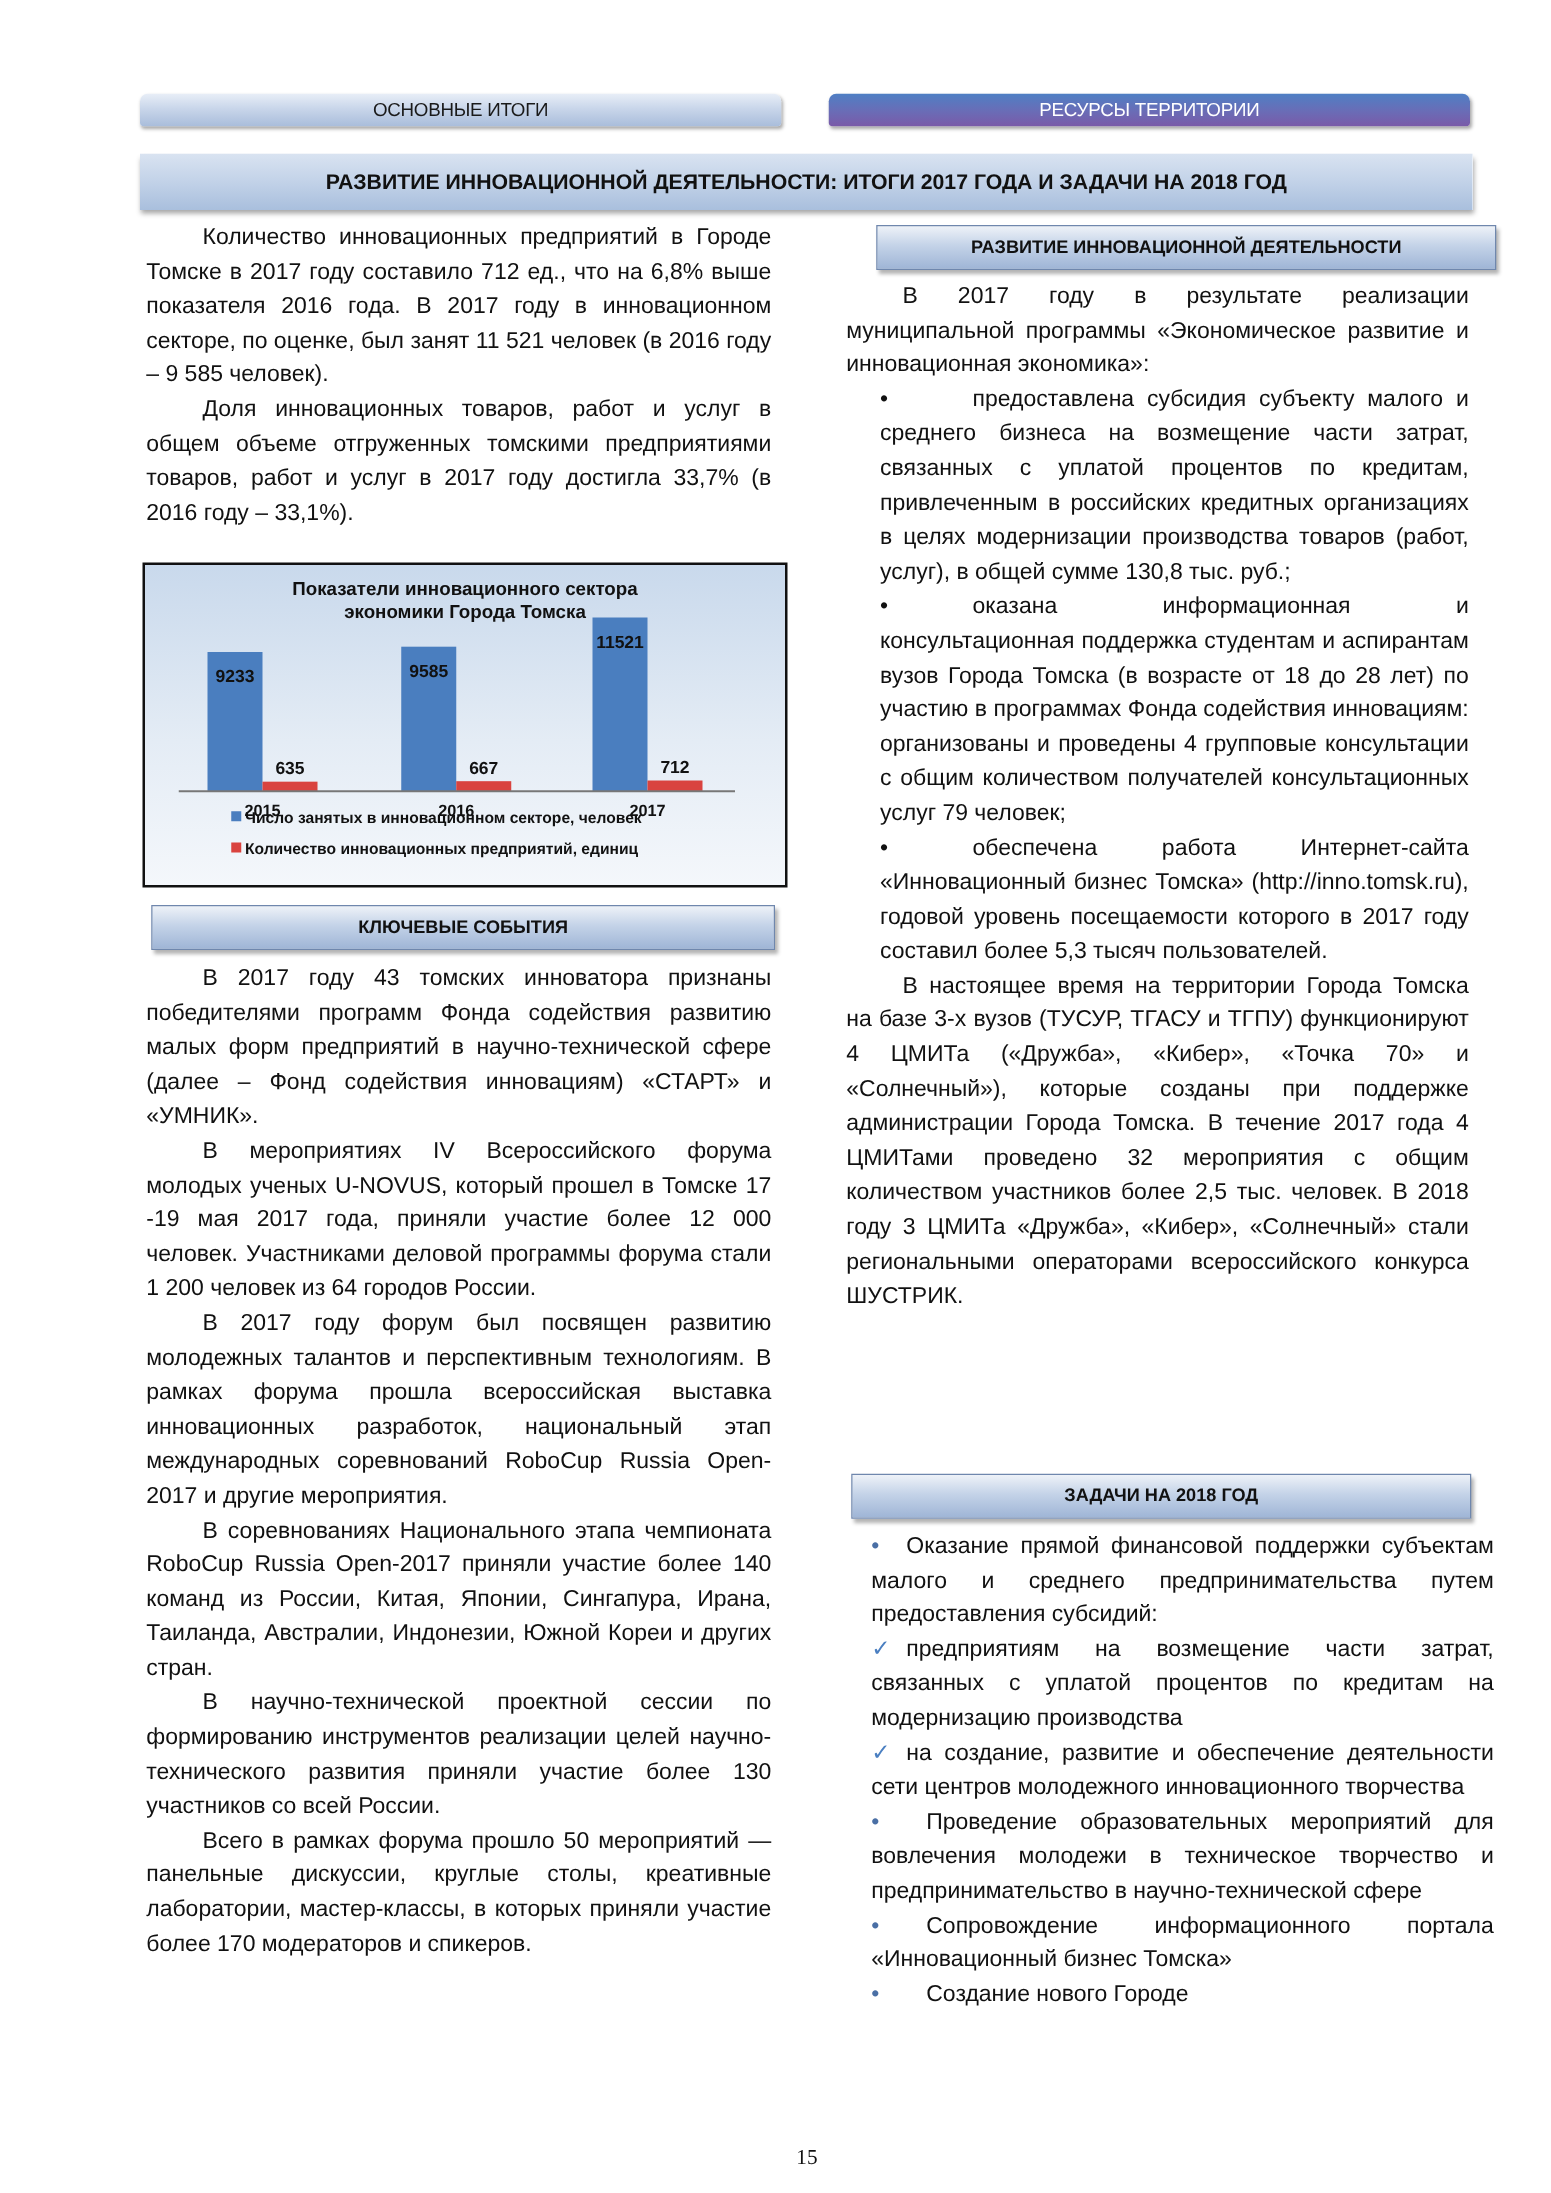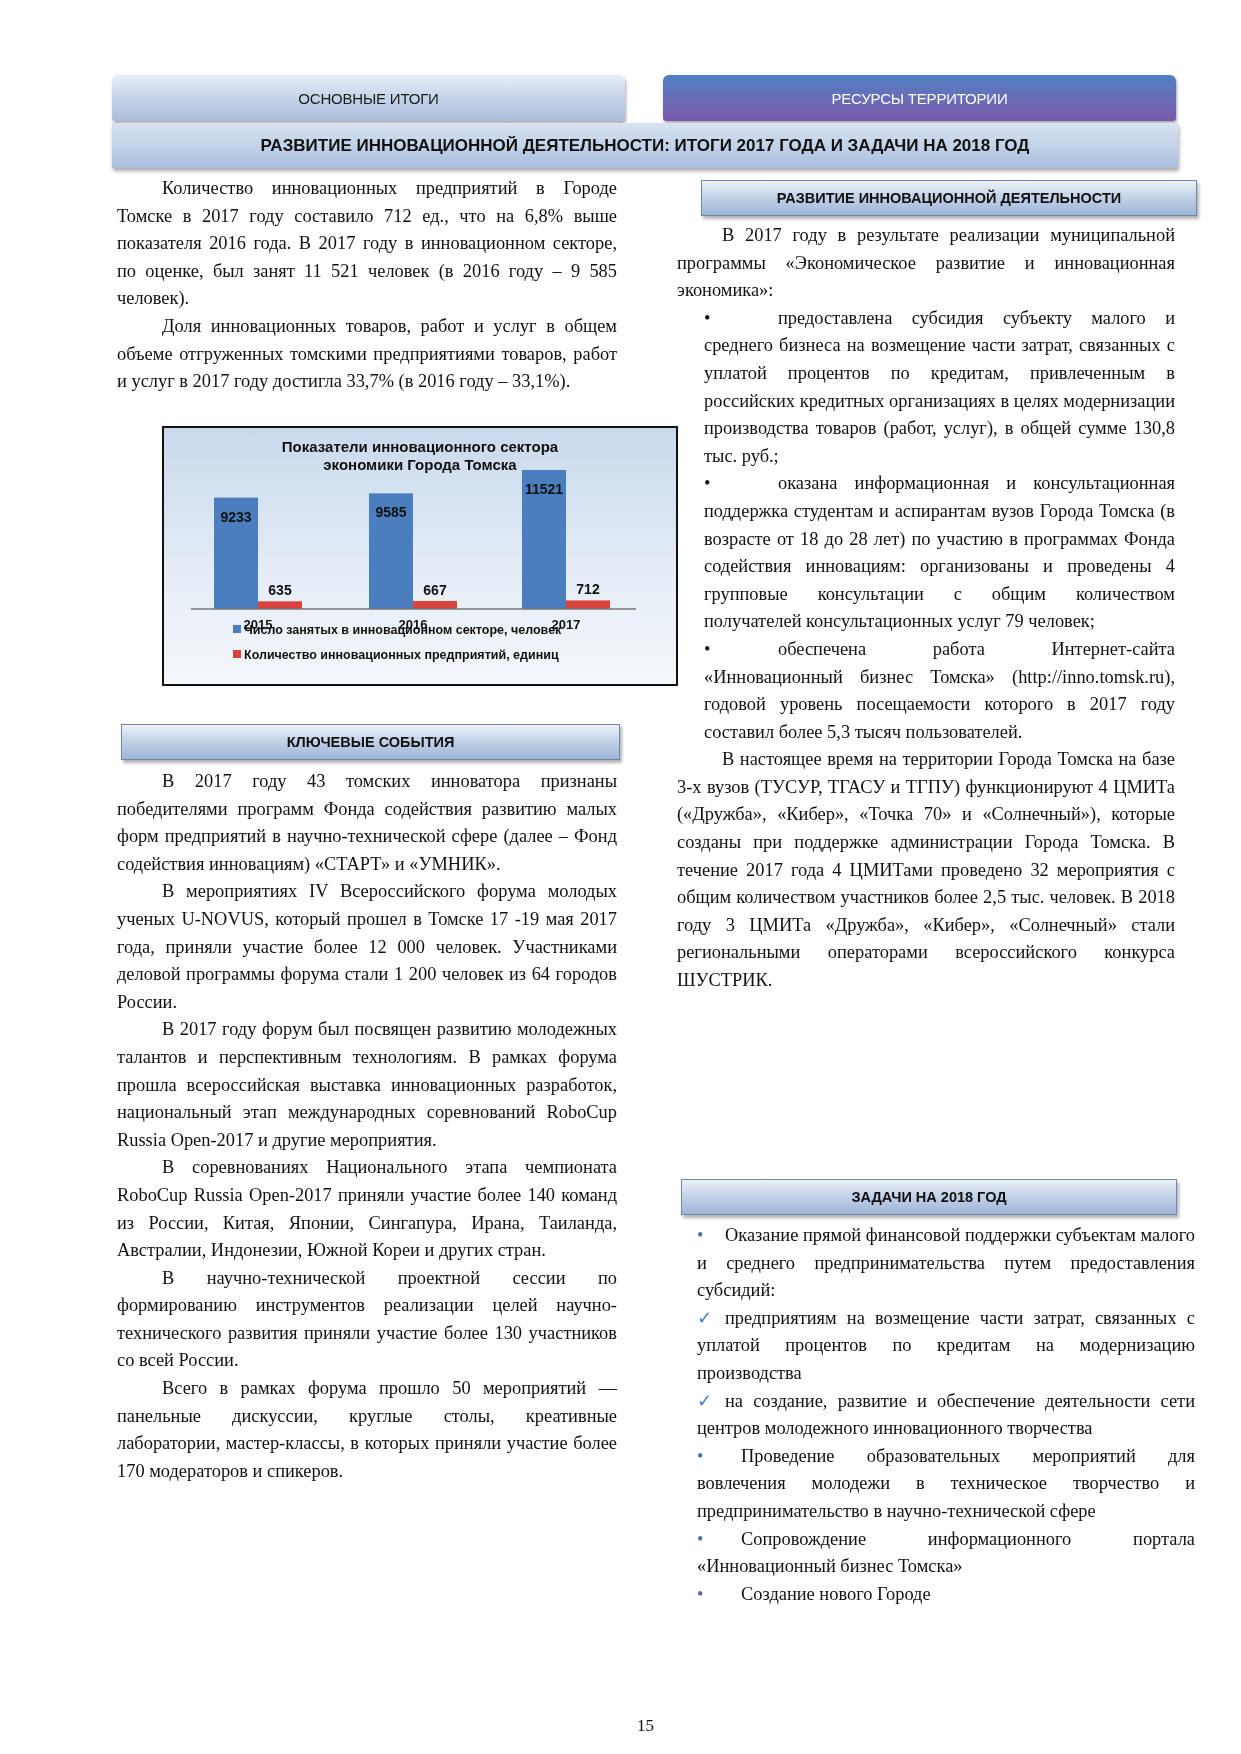--- a/index.html
+++ b/index.html
@@ -1,54 +1,54 @@
 <!DOCTYPE html>
 <html><head>
   <meta charset="utf-8">
   <style>
     html, body { margin: 0; padding: 0; background: #ffffff; }
     body { width: 1241px; height: 1754px; position: relative; overflow: hidden;
            font-family: "Liberation Sans", "DejaVu Sans", sans-serif; color: #111; }
 
     
-    .tabs { position: absolute; left: 112px; top: 75px; width: 1066px; height: 46px; display: flex; gap: 36px; }
+    .tabs { position: absolute; left: 112px; top: 75px; width: 1066px; height: 26px; display: flex; gap: 36px; }
     .tab { flex: 1; display: flex; align-items: center; justify-content: center;
            font-family: "Liberation Sans", sans-serif; font-size: 15px; letter-spacing: -0.2px;
            border-radius: 6px 6px 3px 3px; box-shadow: 1px 2px 3px rgba(0,0,0,0.35); margin-right: 2px; }
     .tab.active { background: linear-gradient(to bottom, #e8eef7 0%, #c9d6ea 45%, #a9bddb 100%); color: #1a1a1a; }
     .tab.inactive { background: linear-gradient(to bottom, #4f7fc4 0%, #6a6cb6 55%, #7a5aa8 100%); color: #ffffff; }
 
     
     .banner { position: absolute; left: 112px; top: 123px; width: 1066px; height: 45px;
               background: linear-gradient(to bottom, #d9e3f1 0%, #c2d2e8 50%, #a9bfdd 100%);
               box-shadow: 1px 3px 4px rgba(0,0,0,0.35); display: flex; align-items: center; justify-content: center;
               font-size: 17px; font-weight: bold; color: #111; }
 
     
     .sec-head { position: absolute; height: 34px; display: flex; align-items: center; justify-content: center;
                 background: linear-gradient(to bottom, #eef2f8 0%, #c4d3e8 45%, #9fb5d6 100%);
                 border: 1px solid #6f87ad; box-shadow: 2px 3px 3px rgba(0,0,0,0.3);
                 font-size: 14.5px; font-weight: bold; color: #111; }
 
     
-    .col { position: absolute; font-size: 18.4px; line-height: 27.6px; text-align: justify; font-family: Liberation Serif, serif; }
+    .col { position: absolute; font-size: 18.4px; line-height: 27.6px; text-align: justify; }
     .col p { margin: 0; text-indent: 45px; }
     .col .bullet { text-indent: 0; margin-left: 27px; }
     .col .bullet .mark { display: inline-block; width: 74px; }
     .col .task { text-indent: 0; }
     .col .task .dot { color: #4a6fa5; display: inline-block; width: 28px; }
     .col .task .dot.wide { width: 44px; }
     .col .task .check { color: #4a7fc1; display: inline-block; width: 28px; }
 
     .left { left: 117px; width: 500px; }
     .right { left: 677px; width: 498px; }
 
     
-    .chart-frame { position: absolute; left: 114px; top: 426px; width: 512px; height: 256px;
-                   border: 2px solid #111; background: linear-gradient(to bottom, #c9d9ec 0%, #e4ecf5 55%, #f4f7fb 100%); margin-left: 48px; }
+    .chart-frame { position: absolute; left: 114px; top: 450px; width: 512px; height: 256px;
+                   border: 2px solid #111; background: linear-gradient(to bottom, #c9d9ec 0%, #e4ecf5 55%, #f4f7fb 100%); }
     .chart-frame svg { position: absolute; left: 0; top: 0; }
     .page-num { position: absolute; left: 637px; top: 1716px; font-size: 17px; font-family: "Liberation Serif", serif; }
   </style>
 </head>
 <body>
 
 <div class="tabs">
   <div class="tab active">ОСНОВНЫЕ ИТОГИ</div>
   <div class="tab inactive">РЕСУРСЫ ТЕРРИТОРИИ</div>
 </div>

